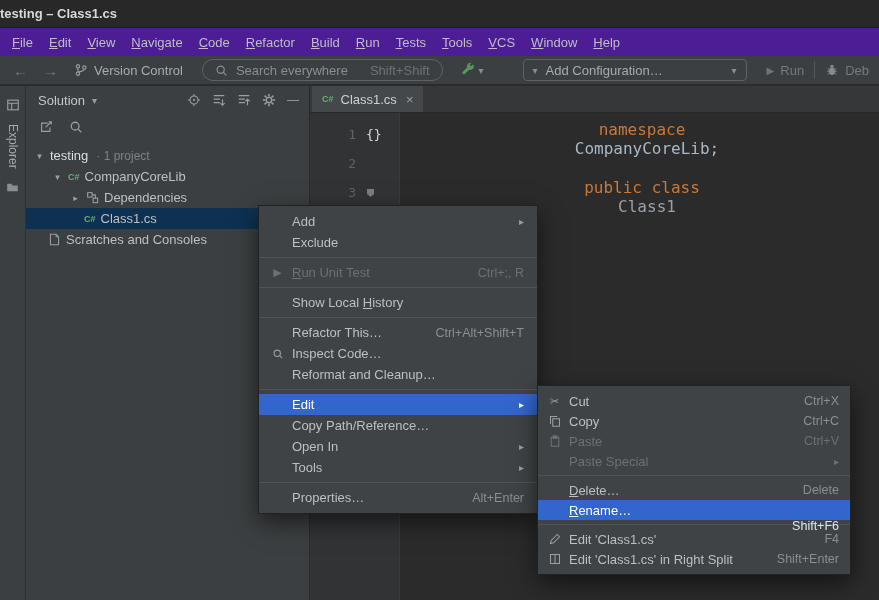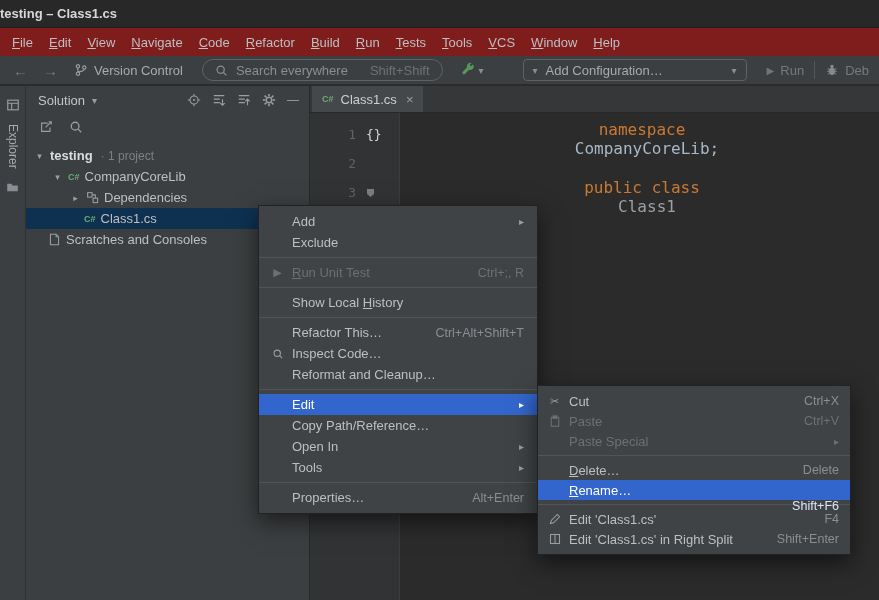--- a/index.html
+++ b/index.html
@@ -11,21 +11,21 @@
     -webkit-font-smoothing:antialiased;
   }
   u { text-decoration:underline; }
 
   
   .titlebar { height:28px; background:#282828; border-bottom:1px solid #1e1e1e;
     display:flex; align-items:center; }
   .titlebar .title { font-weight:bold; color:#d6d8da; }
 
   
-  .menubar { height:28px; background:#7f1d1d; display:flex; align-items:center; padding:0 4px; }
+  .menubar { height:28px; background:#4c1d95; display:flex; align-items:center; padding:0 4px; }
   .mbar-item { padding:0 8px; color:#bdbfc1; cursor:default; }
 
   
   .toolbar { height:29px; background:#3c3f41; border-bottom:1px solid #2a2c2d;
     display:flex; align-items:center; padding:0 10px; gap:9px; white-space:nowrap; overflow:hidden; }
   .nav-arrow { color:#75797c; font-size:15px; padding:0 3px; }
   .vc-widget { display:flex; align-items:center; gap:6px; color:#a7abae; margin-left:4px; }
   .search-pill { display:flex; align-items:center; gap:8px; height:22px; min-width:226px;
     border:1px solid #5e6264; border-radius:12px; padding:0 12px; margin-left:10px; color:#8a8e92; }
   .search-sc { color:#6e7276; margin-left:14px; }
@@ -51,21 +51,21 @@
   .panel-header { height:28px; display:flex; align-items:center; padding:0 10px 0 12px; color:#c3c5c7; }
   .panel-header .caret { margin-left:7px; font-size:10px; color:#9b9d9f; }
   .header-icons { margin-left:auto; display:flex; align-items:center; gap:11px; }
   .minimize-glyph { color:#9b9d9f; font-size:12px; }
   .panel-toolbar { height:26px; display:flex; align-items:center; gap:16px; padding:0 13px; }
 
   .tree { flex:1; padding-top:5px; color:#bdbfc1; }
   .trow { height:21px; display:flex; align-items:center; gap:5px; white-space:nowrap; }
   .trow .chev { width:11px; font-size:9px; color:#9da0a3; text-align:center; }
   .trow.selected { background:#0e3152; }
-  .proj-name { font-weight:bold; color:#dadcde; }
+  .proj-name { font-weight:normal; color:#dadcde; }
   .proj-suffix { color:#7d8184; font-size:12px; margin-left:3px; }
   .cs-badge { font-weight:bold; font-size:9px; color:#6aab73; letter-spacing:0; }
   .ind0 { padding-left:8px; } .ind1 { padding-left:26px; }
   .ind2 { padding-left:44px; } .ind2b { padding-left:58px; } .ind1b { padding-left:22px; }
 
   
   .editor { flex:1; display:flex; flex-direction:column; background:#2b2b2b; min-width:0; }
   .tabbar { height:27px; background:#353739; border-bottom:1px solid #262829;
     display:flex; align-items:stretch; padding-left:2px; }
   .tab { display:flex; align-items:center; gap:7px; padding:0 10px; background:#45484a; color:#ccced0; }
@@ -398,20 +398,30 @@
     <span class="sc">Alt+Enter</span>
   </div>
 </div>
 
 <div class="menu" id="edit-submenu">
   <div class="mi">
     <span class="islot">✂</span>
     <span class="lbl">Cut</span>
     <span class="sc">Ctrl+X</span>
   </div>
+  <div class="mi">
+    <span class="islot">
+      <svg width="12" height="12" viewBox="0 0 16 16" fill="none" stroke="#9b9d9f" stroke-width="1.4">
+          <rect x="5" y="5" width="9" height="10"></rect>
+          <path d="M11 2H2v10"></path>
+        </svg>
+    </span>
+    <span class="lbl">Copy</span>
+    <span class="sc">Ctrl+C</span>
+  </div>
   <div class="mi disabled">
     <span class="islot">
       <svg width="12" height="12" viewBox="0 0 16 16" fill="none" stroke="#6d7073" stroke-width="1.4">
           <rect x="3" y="3" width="10" height="12"></rect>
           <rect x="5.5" y="1.2" width="5" height="3.2" fill="#6d7073"></rect>
         </svg>
     </span>
     <span class="lbl">Paste</span>
     <span class="sc">Ctrl+V</span>
   </div>

